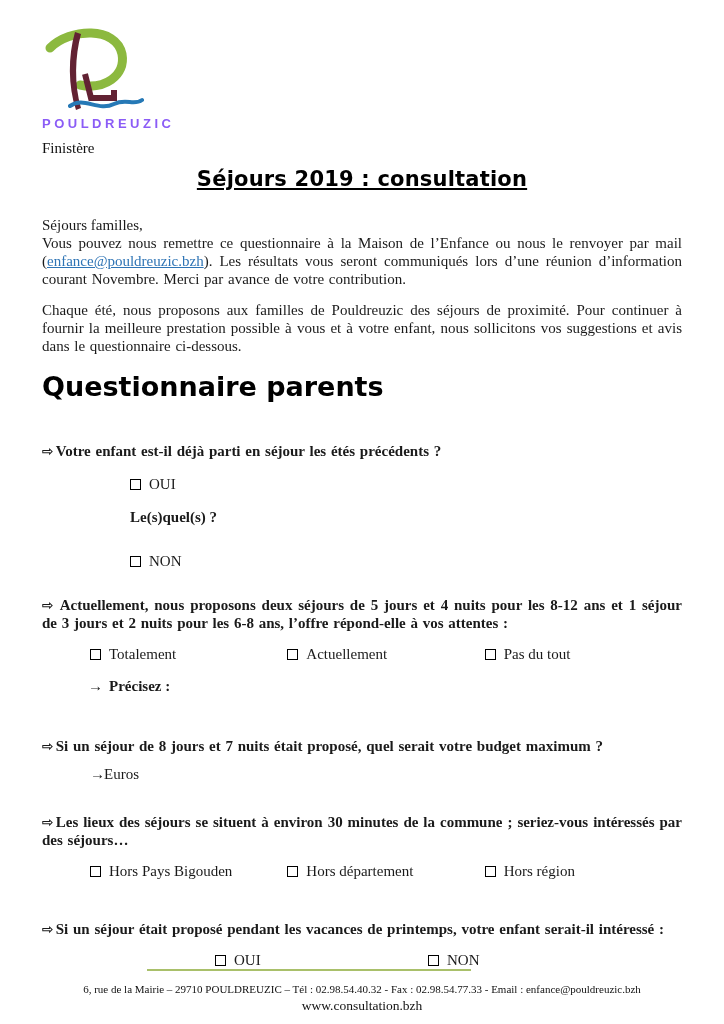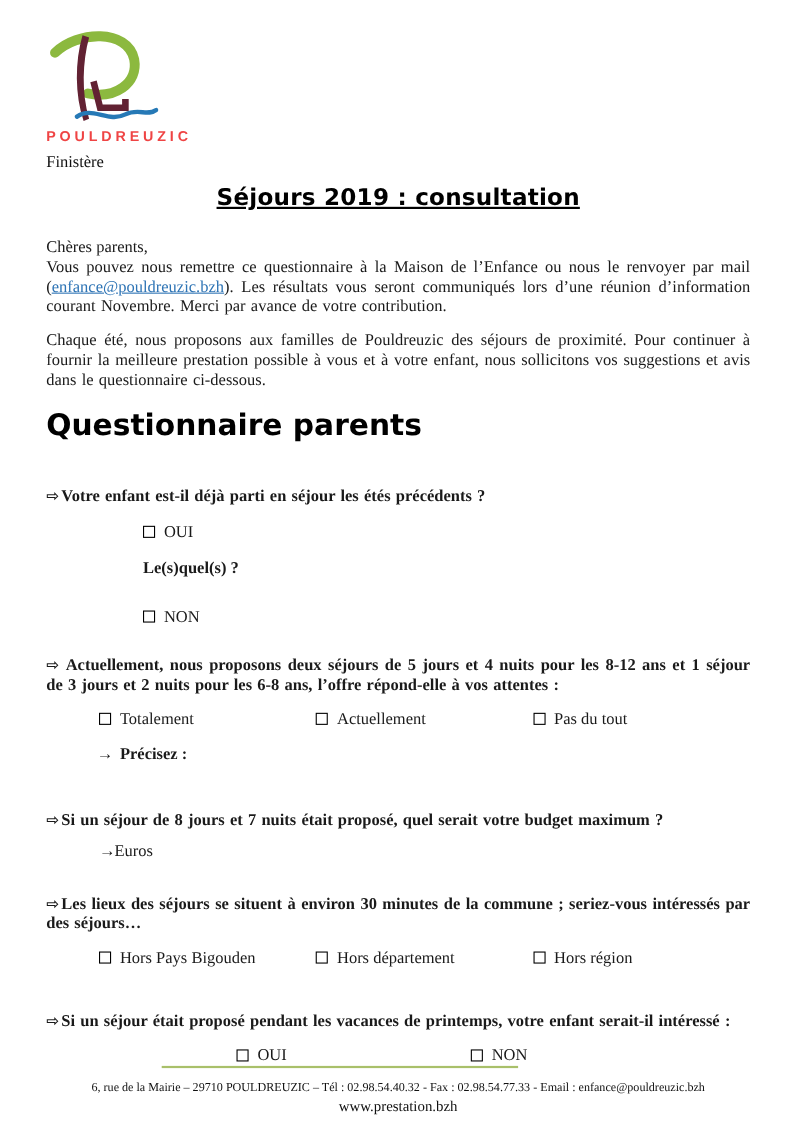--- a/index.html
+++ b/index.html
@@ -16,21 +16,21 @@
     overflow: hidden;
   }
   
   .logo-block { width: 150px; }
   .logo-svg { display: block; width: 102px; height: 86px; }
   .brand {
     font-family: "Liberation Sans", sans-serif;
     font-weight: bold;
     font-size: 13px;
     letter-spacing: 3.5px;
-    color: #ef4444;
+    color: #8b5cf6;
     margin-top: 2px;
   }
   .region { font-size: 15px; margin-top: 9px; color: #111; }
   
   .doc-title {
     font-family: "DejaVu Sans", sans-serif;
     font-weight: 800;
     font-size: 21px;
     text-align: center;
     letter-spacing: 0.2px;
@@ -116,21 +116,21 @@
       <path d="M43,46 L49,70 L72,70 L72,62" fill="none" stroke="#622233" stroke-width="6"></path>
 
       <path d="M28,78 C42,68 56,84 72,76 C84,70 92,78 100,72" fill="none" stroke="#2679b6" stroke-width="4" stroke-linecap="round"></path>
     </svg>
     <div class="brand">POULDREUZIC</div>
     <div class="region">Finistère</div>
   </div>
 
   <div class="doc-title">Séjours 2019 : consultation</div>
 
-  <div class="salutation">Chères parents,</div>
+  <div class="salutation">Séjours familles,</div>
 
   <p class="para cont"><span>Vous pouvez nous remettre ce questionnaire à la Maison de l’Enfance ou nous le renvoyer par mail (</span><a href="#" class="email-link">enfance@pouldreuzic.bzh</a><span>). Les résultats vous seront communiqués lors d’une réunion d’information courant Novembre. Merci par avance de votre contribution.</span></p>
 
   <p class="para"><span>Chaque été, nous proposons aux familles de Pouldreuzic des séjours de proximité. Pour continuer à fournir la meilleure prestation possible à vous et à votre enfant, nous sollicitons vos suggestions et avis dans le questionnaire ci-dessous.</span></p>
 
   <div class="section-heading">Questionnaire parents</div>
 
   <p class="q-label q1-label"><span class="q-arrow">⇨</span><span>Votre enfant est-il déjà parti en séjour les étés précédents ?</span></p>
 
   <div class="opt-row single gap-16">
@@ -172,16 +172,16 @@
   <p class="q-label q5-label"><span class="q-arrow">⇨</span><span>Si un séjour était proposé pendant les vacances de printemps, votre enfant serait-il intéressé :</span></p>
 
   <div class="opt-row q5">
     <span class="opt"><span class="checkbox"></span><span>OUI</span></span>
     <span class="opt"><span class="checkbox"></span><span>NON</span></span>
   </div>
 
   <div class="footer">
     <div class="footer-rule"></div>
     <div class="footer-line1">6, rue de la Mairie – 29710 POULDREUZIC – Tél : 02.98.54.40.32 - Fax : 02.98.54.77.33 - Email : enfance@pouldreuzic.bzh</div>
-    <div class="footer-line2">www.prestation.bzh</div>
+    <div class="footer-line2">www.consultation.bzh</div>
   </div>
 
 </div>
 
 </body></html>

